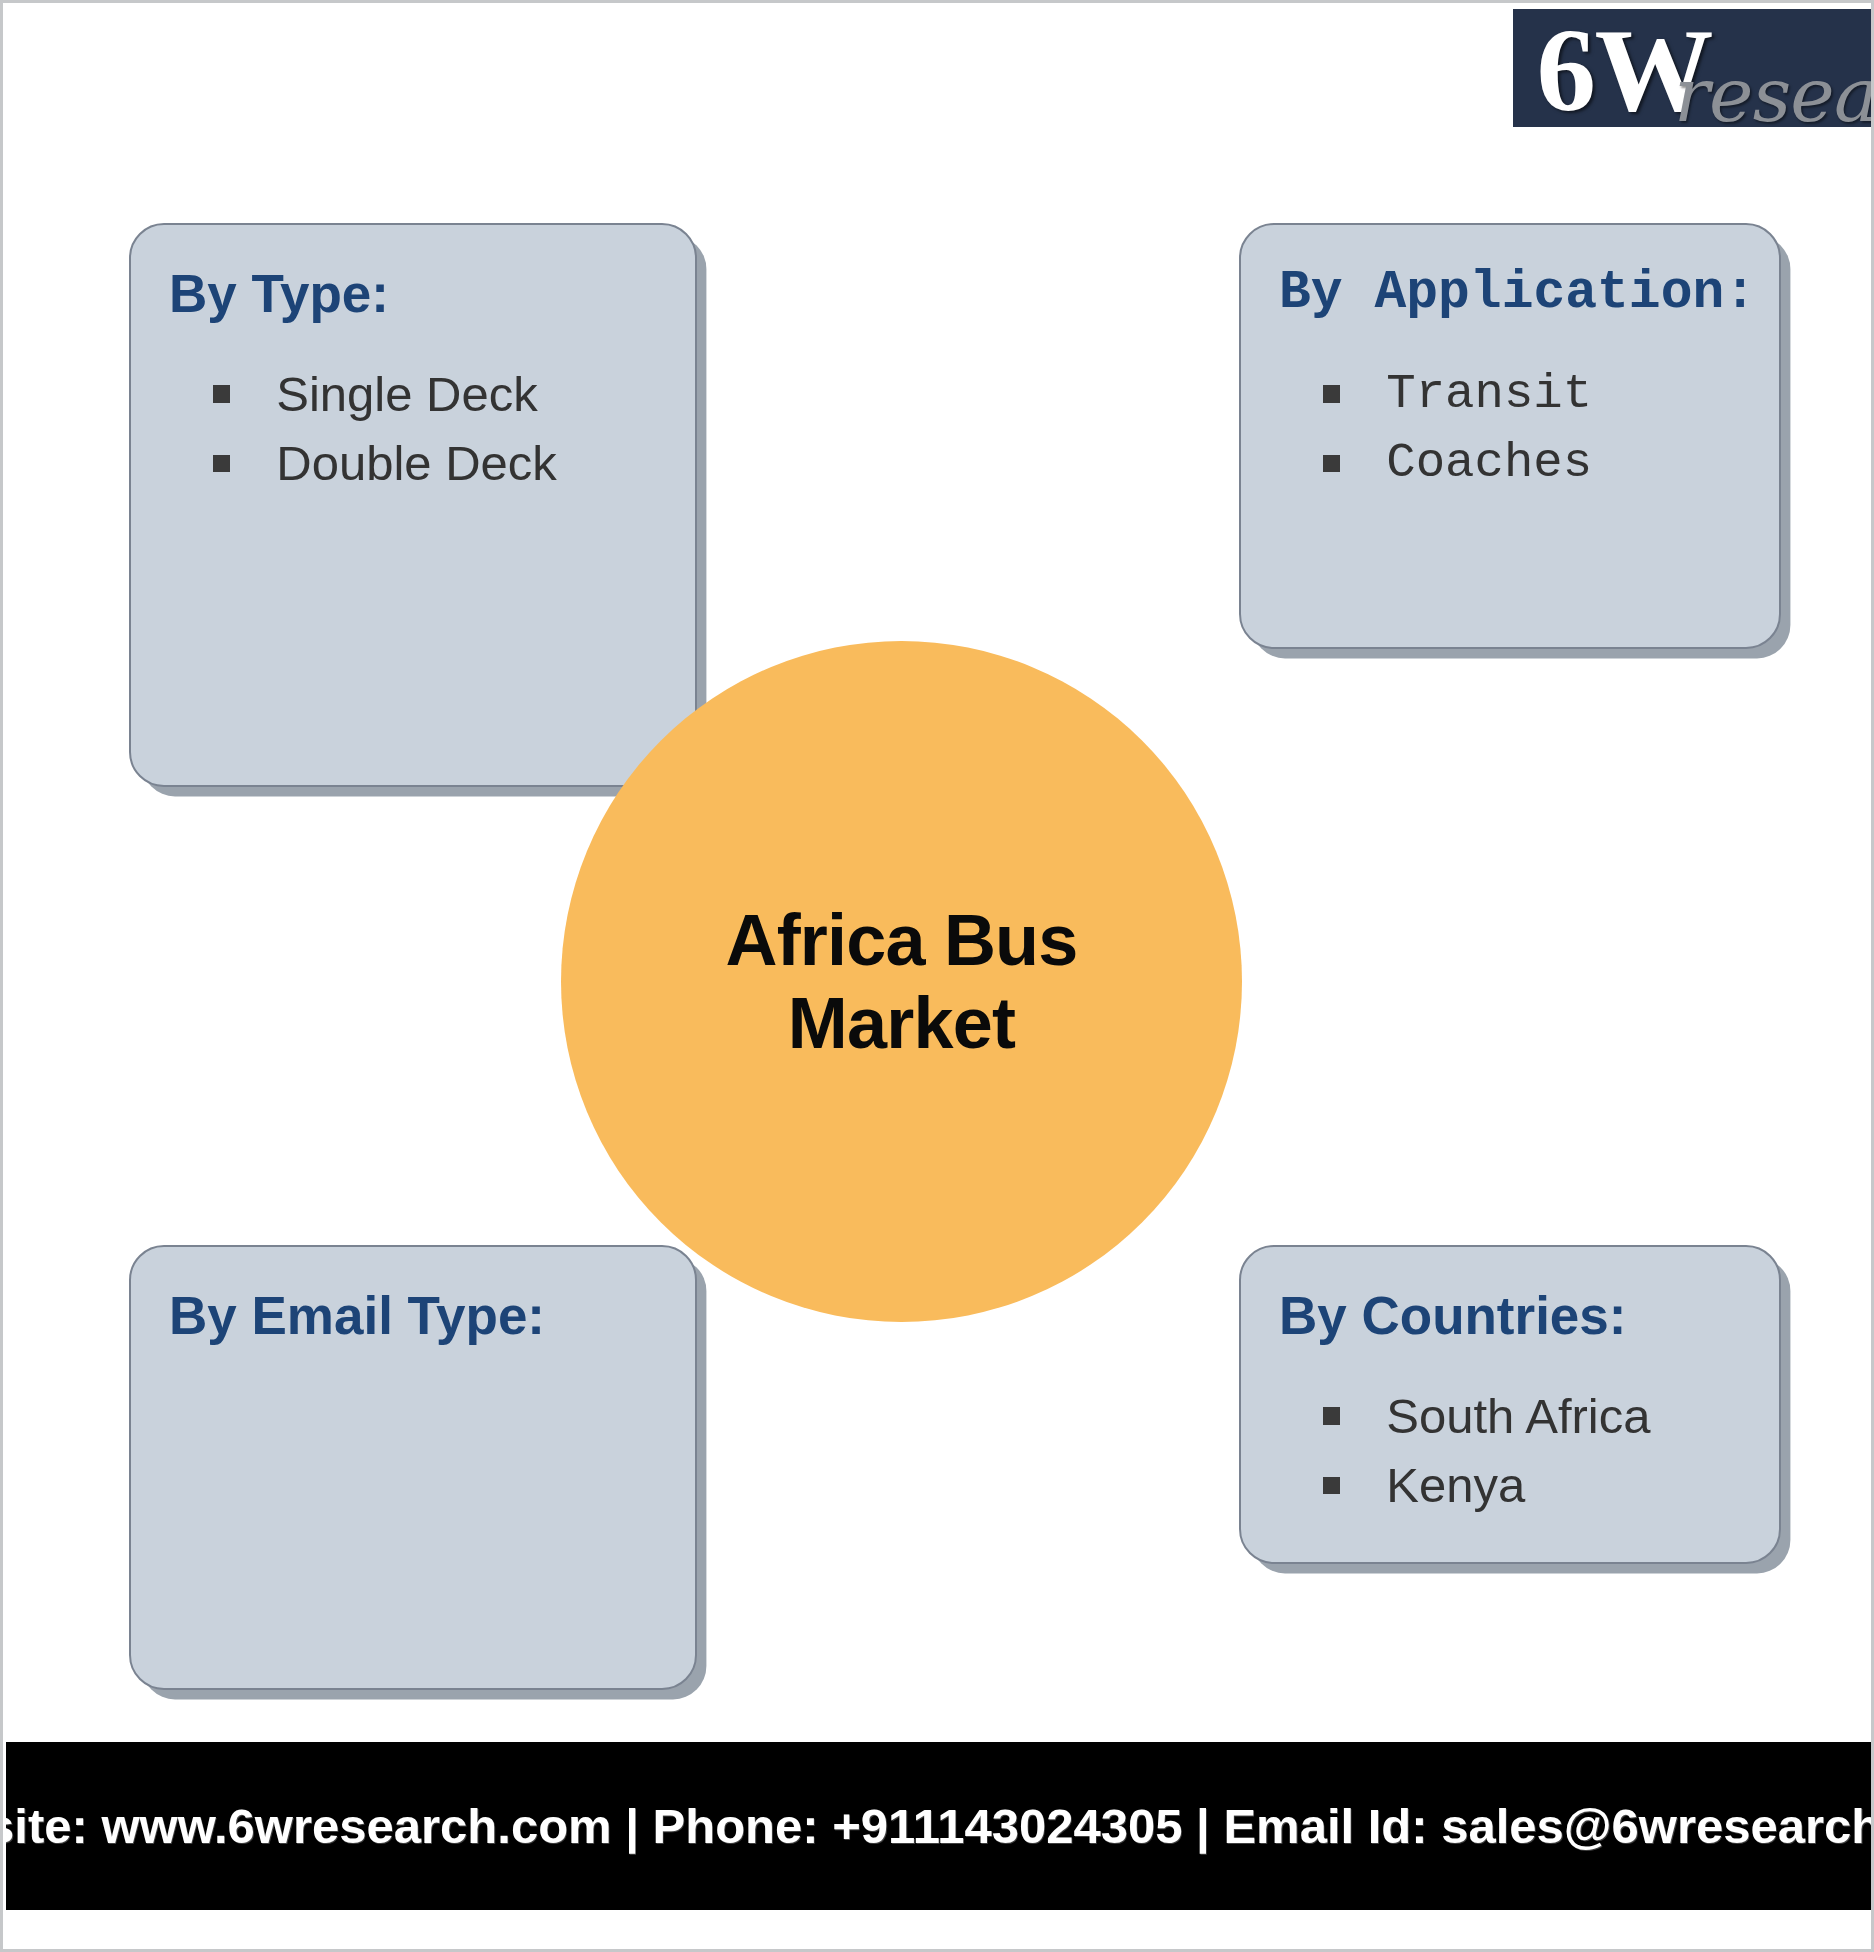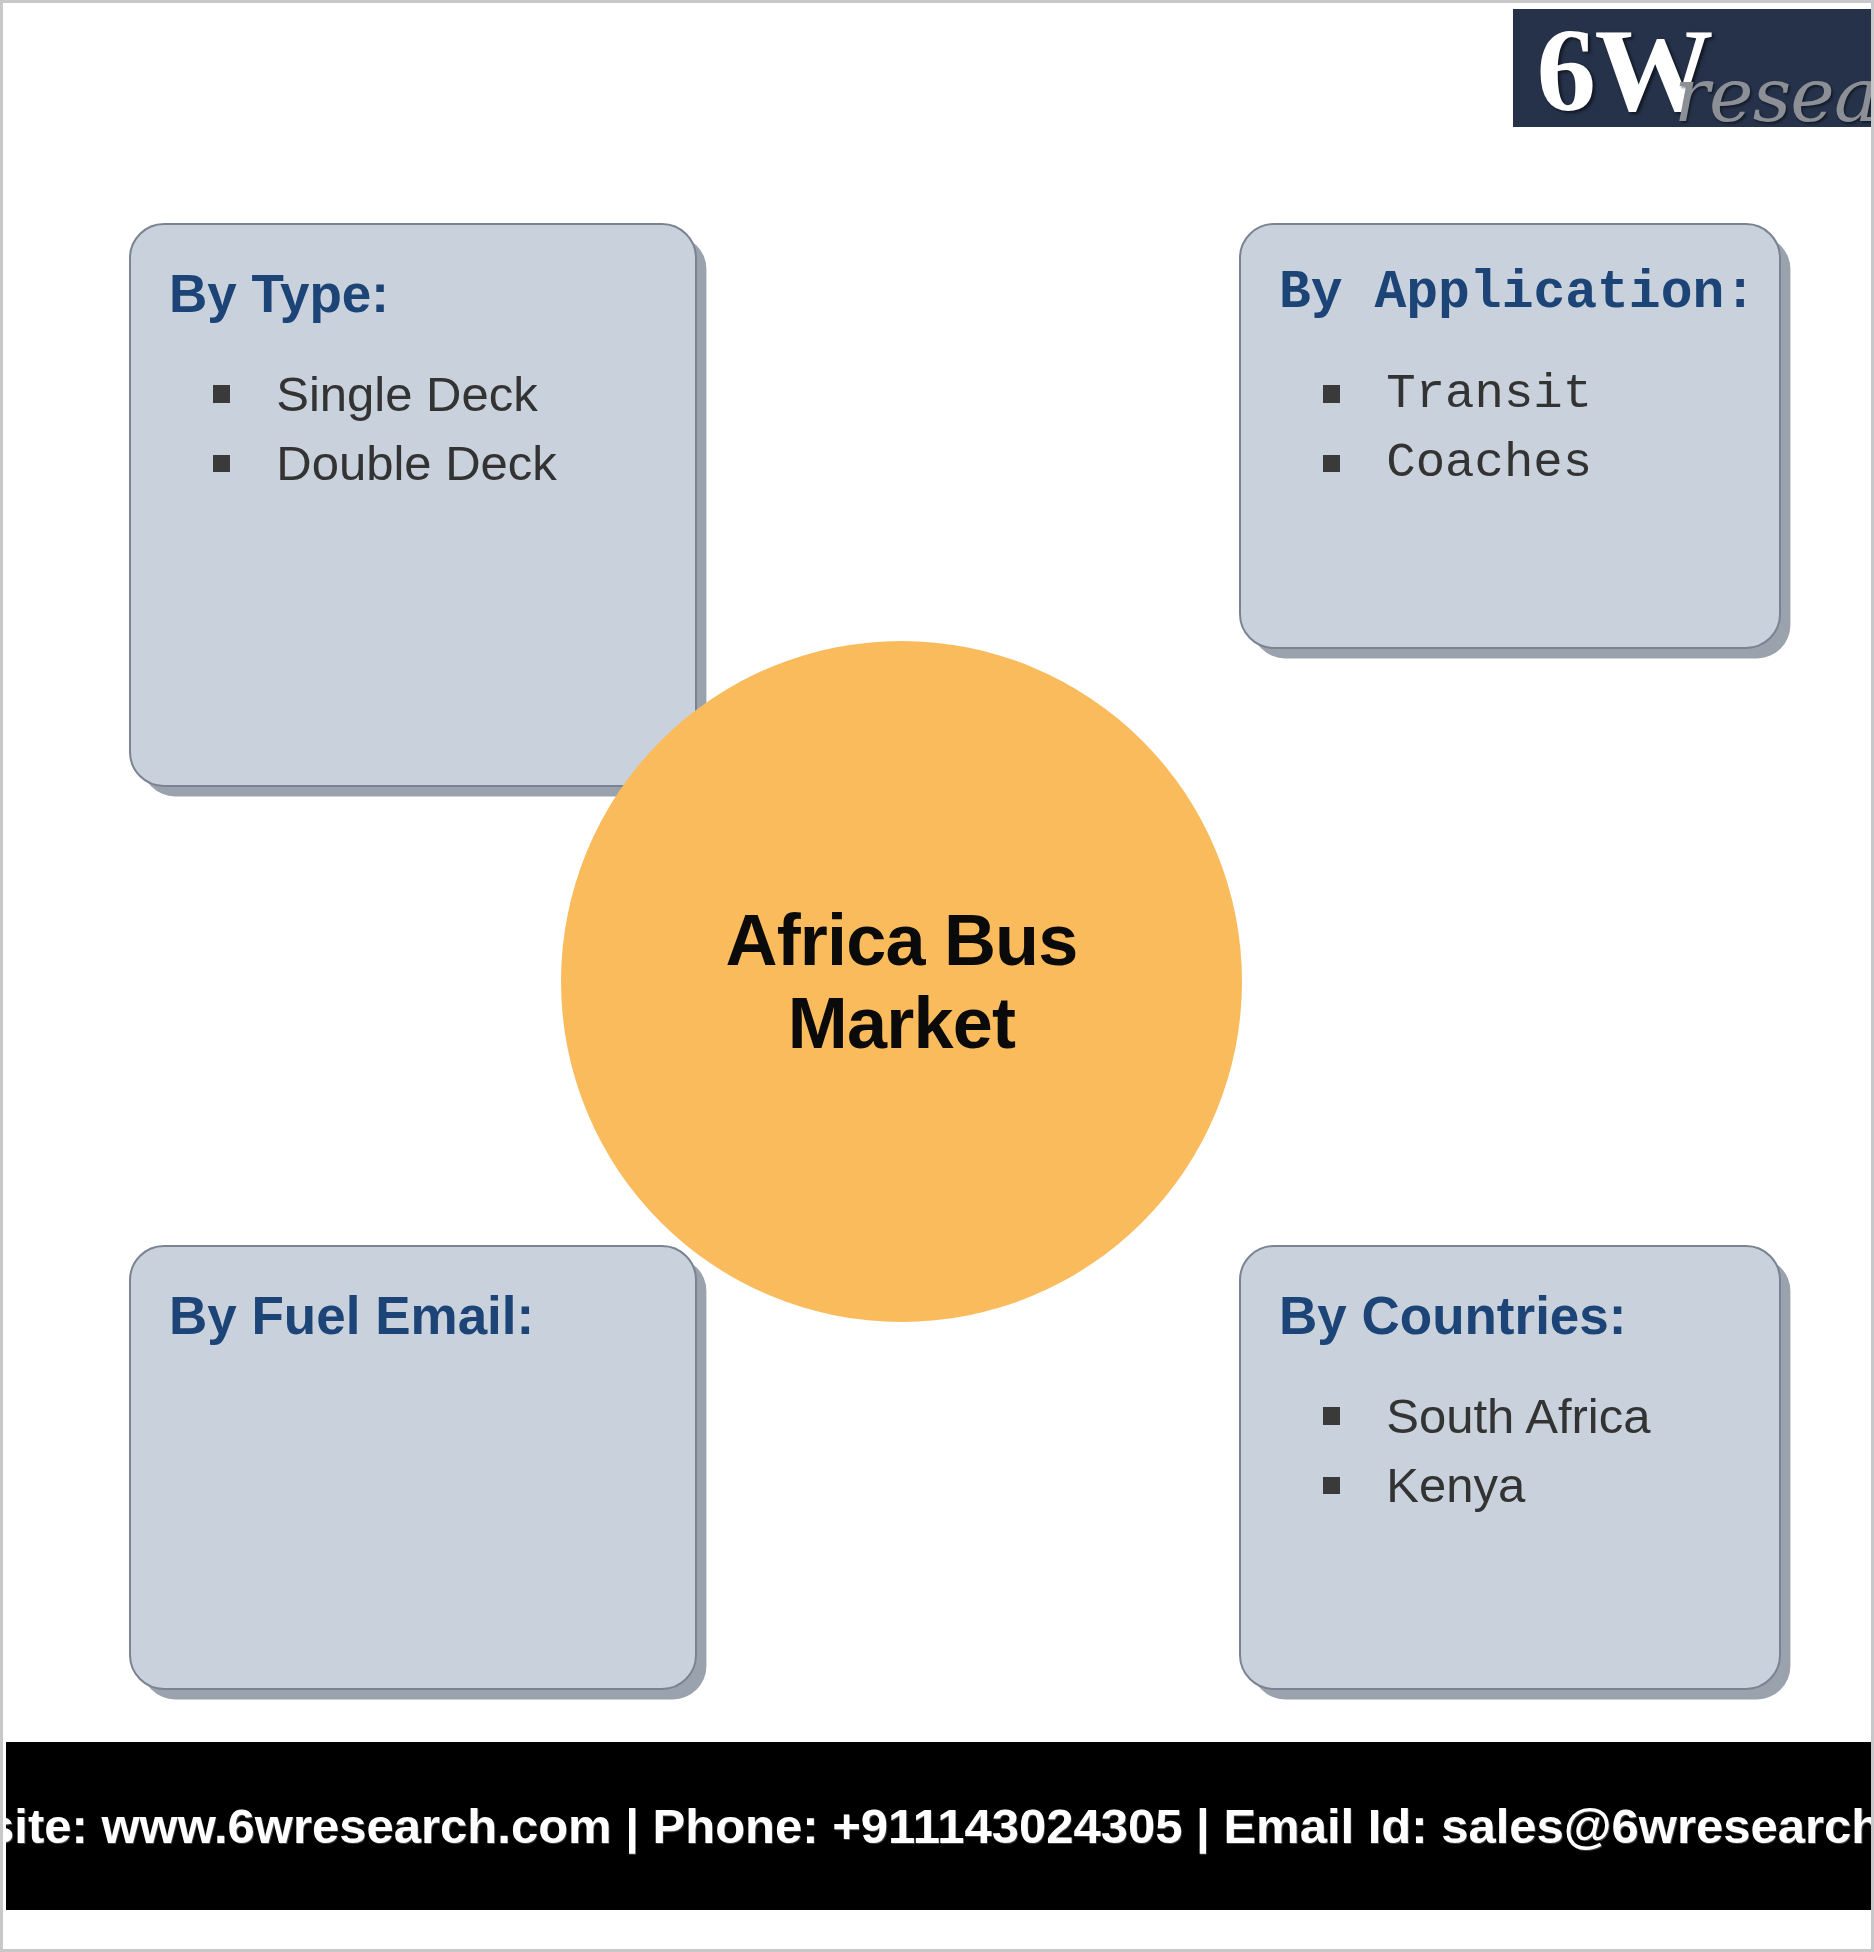--- a/index.html
+++ b/index.html
@@ -91,21 +91,21 @@
     height: 17.3px;
     background: #3a3a3a;
     flex: 0 0 auto;
     margin-top: 23.6px;
     margin-right: 46px;
   }
 
   #box-type        { left: 126px;  top: 220px;  width: 568px; height: 564px; }
   #box-application { left: 1236px; top: 220px;  width: 542px; height: 426px; font-family: Liberation Mono, monospace; }
   #box-fuel        { left: 126px;  top: 1242px; width: 568px; height: 445px; }
-  #box-countries   { left: 1236px; top: 1242px; width: 542px; height: 445px; }
+  #box-countries   { left: 1236px; top: 1242px; width: 542px; height: 319px; }
 
   
   .center-circle {
     position: absolute;
     left: 558px;
     top: 638px;
     width: 681px;
     height: 681px;
     border-radius: 50%;
     background: #f9bb5c;
@@ -176,21 +176,21 @@
         <span>Transit</span>
       </li>
       <li>
         <span class="bullet"></span>
         <span>Coaches</span>
       </li>
     </ul>
   </div>
 
   <div class="cat-box" id="box-fuel">
-    <div class="cat-title">By Fuel Email:</div>
+    <div class="cat-title">By Email Type:</div>
   </div>
 
   <div class="cat-box" id="box-countries">
     <div class="cat-title">By Countries:</div>
     <ul class="cat-list">
       <li>
         <span class="bullet"></span>
         <span>South Africa</span>
       </li>
       <li>

